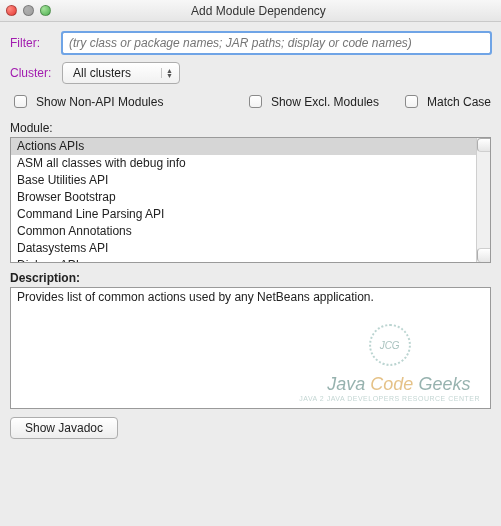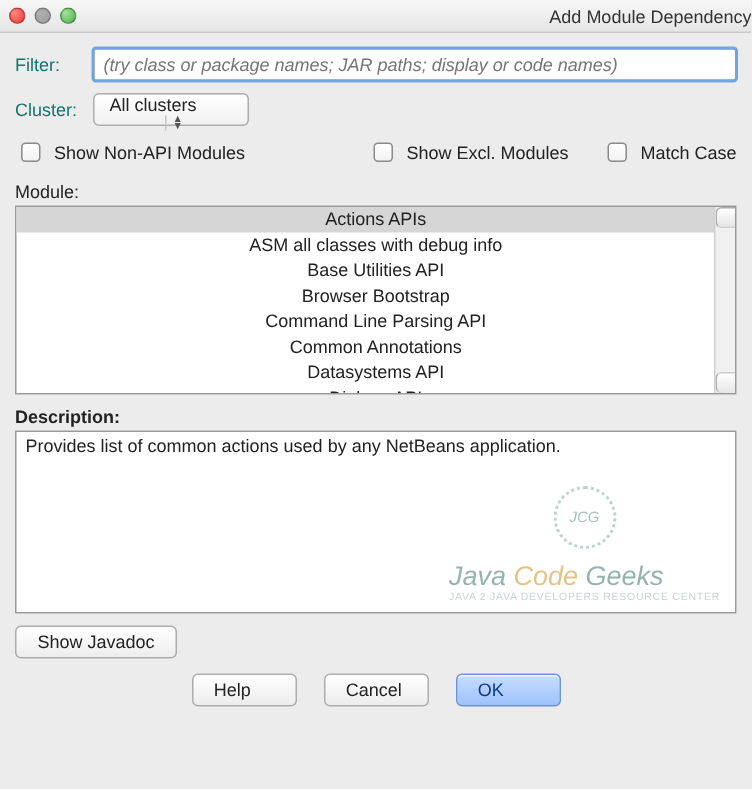--- a/index.html
+++ b/index.html
@@ -27,36 +27,36 @@
     gap: 6px;
     align-items: center;
   }
   .dot { width: 11px; height: 11px; border-radius: 50%; border: 1px solid rgba(0,0,0,0.25); }
   .dot.red { background: radial-gradient(circle at 30% 30%, #ff8a80, #e53935); }
   .dot.yellow { background: radial-gradient(circle at 30% 30%, #b0b0b0, #9e9e9e); }
   .dot.green { background: radial-gradient(circle at 30% 30%, #a5e39b, #4caf50); }
   .title {
     position: absolute;
     left: 16px; right: 0;
-    text-align: right;
+    text-align: center;
     font-size: 12px;
     color: #333;
     pointer-events: none;
   }
   .content {
     padding: 10px 10px 6px 10px;
   }
   .row {
     display: flex;
     align-items: center;
     margin-bottom: 8px;
   }
   .row label.lbl {
     width: 52px;
-    color: #0f766e;
+    color: #a21caf;
   }
   .filter-input {
     flex: 1;
     height: 22px;
     border: 1px solid #8a8a8a;
     border-radius: 2px;
     outline: 2px solid #6fa4e6;
     outline-offset: -1px;
     background: #fff;
     font: inherit;
@@ -66,21 +66,20 @@
   }
   .select-wrap {
     display: inline-flex;
     align-items: center;
     background: linear-gradient(#ffffff,#f1f1f1);
     border: 1px solid #adadad;
     border-radius: 4px;
     height: 22px;
     padding: 0 4px 0 10px;
     box-shadow: 0 1px 0 rgba(255,255,255,0.8) inset;
-    flex-direction: column;
   }
   .select-wrap .sel-text { padding-right: 30px; }
   .select-arrows {
     width: 14px;
     border-left: 1px solid #c5c5c5;
     padding-left: 4px;
     display: flex;
     flex-direction: column;
     justify-content: center;
     line-height: 5px;
@@ -102,21 +101,20 @@
     background: linear-gradient(#ffffff,#f2f2f2);
   }
   .section-lbl { margin-bottom: 2px; }
   .listbox {
     width: 100%;
     height: 126px;
     border: 1px solid #9a9a9a;
     background: #ffffff;
     overflow: hidden;
     position: relative;
-    text-align: center;
   }
   .listbox .item {
     padding: 1px 6px;
     font-size: 12px;
     line-height: 15px;
     white-space: nowrap;
     cursor: default;
   }
   .listbox .item.selected { background: #d6d6d6; }
   .listbox .scroll {
@@ -151,21 +149,21 @@
     display: flex;
     align-items: center;
     gap: 8px;
     flex-direction: column;
   }
   .wm-circle {
     width: 42px; height: 42px; border: 2px dotted #8fb9b3; border-radius: 50%;
     display:flex; align-items:center; justify-content:center;
     font-size: 10px; color:#6f9a94; font-style: italic;
   }
-  .wm .big { font-size: 18px; font-style: italic; }
+  .wm .big { font-size: 18px; font-style: italic; margin-left: 28px; }
   .wm .big span:nth-child(1){color:#527f7a;}
   .wm .big span:nth-child(2){color:#d49a3a;}
   .wm .big span:nth-child(3){color:#527f7a;}
   .wm .sub { font-size: 7px; letter-spacing: 0.5px; color:#9bbab5;}
   .btn {
     display: inline-flex;
     align-items: center;
     height: 22px;
     min-width: 70px;
     padding: 0 14px;
@@ -265,25 +263,14 @@
       </div>
     </div>
   </div>
 
   <div class="javadoc-wrap">
     <button class="btn">
       <span>Show Javadoc</span>
     </button>
   </div>
 
-  <div class="bottom-bar">
-    <button class="btn">
-      <span>Help</span>
-    </button>
-    <button class="btn">
-      <span>Cancel</span>
-    </button>
-    <button class="btn primary">
-      <span>OK</span>
-    </button>
-  </div>
 
 </div>
 
 </body></html>

